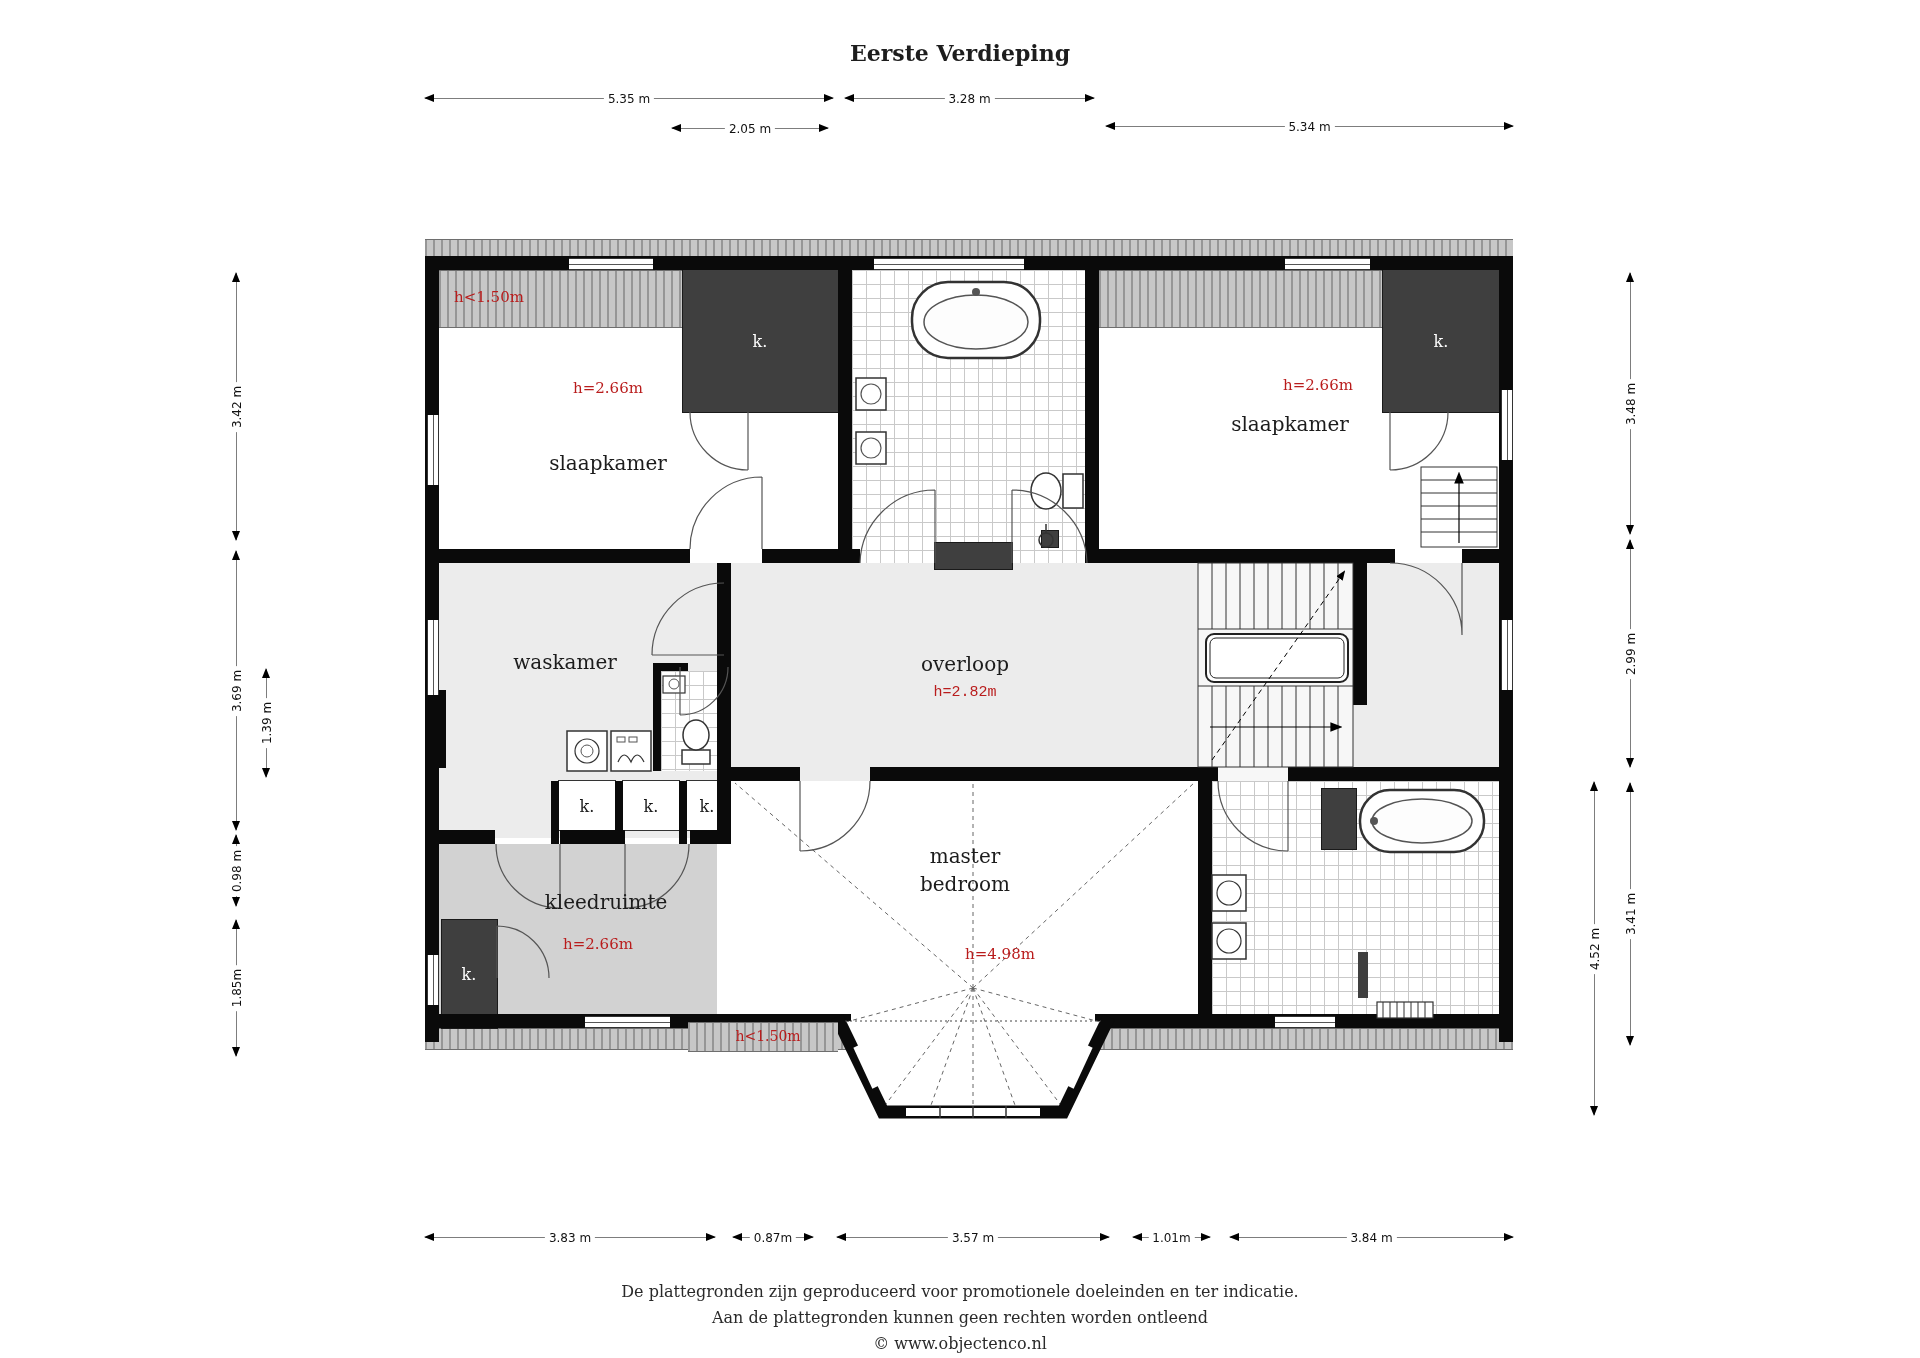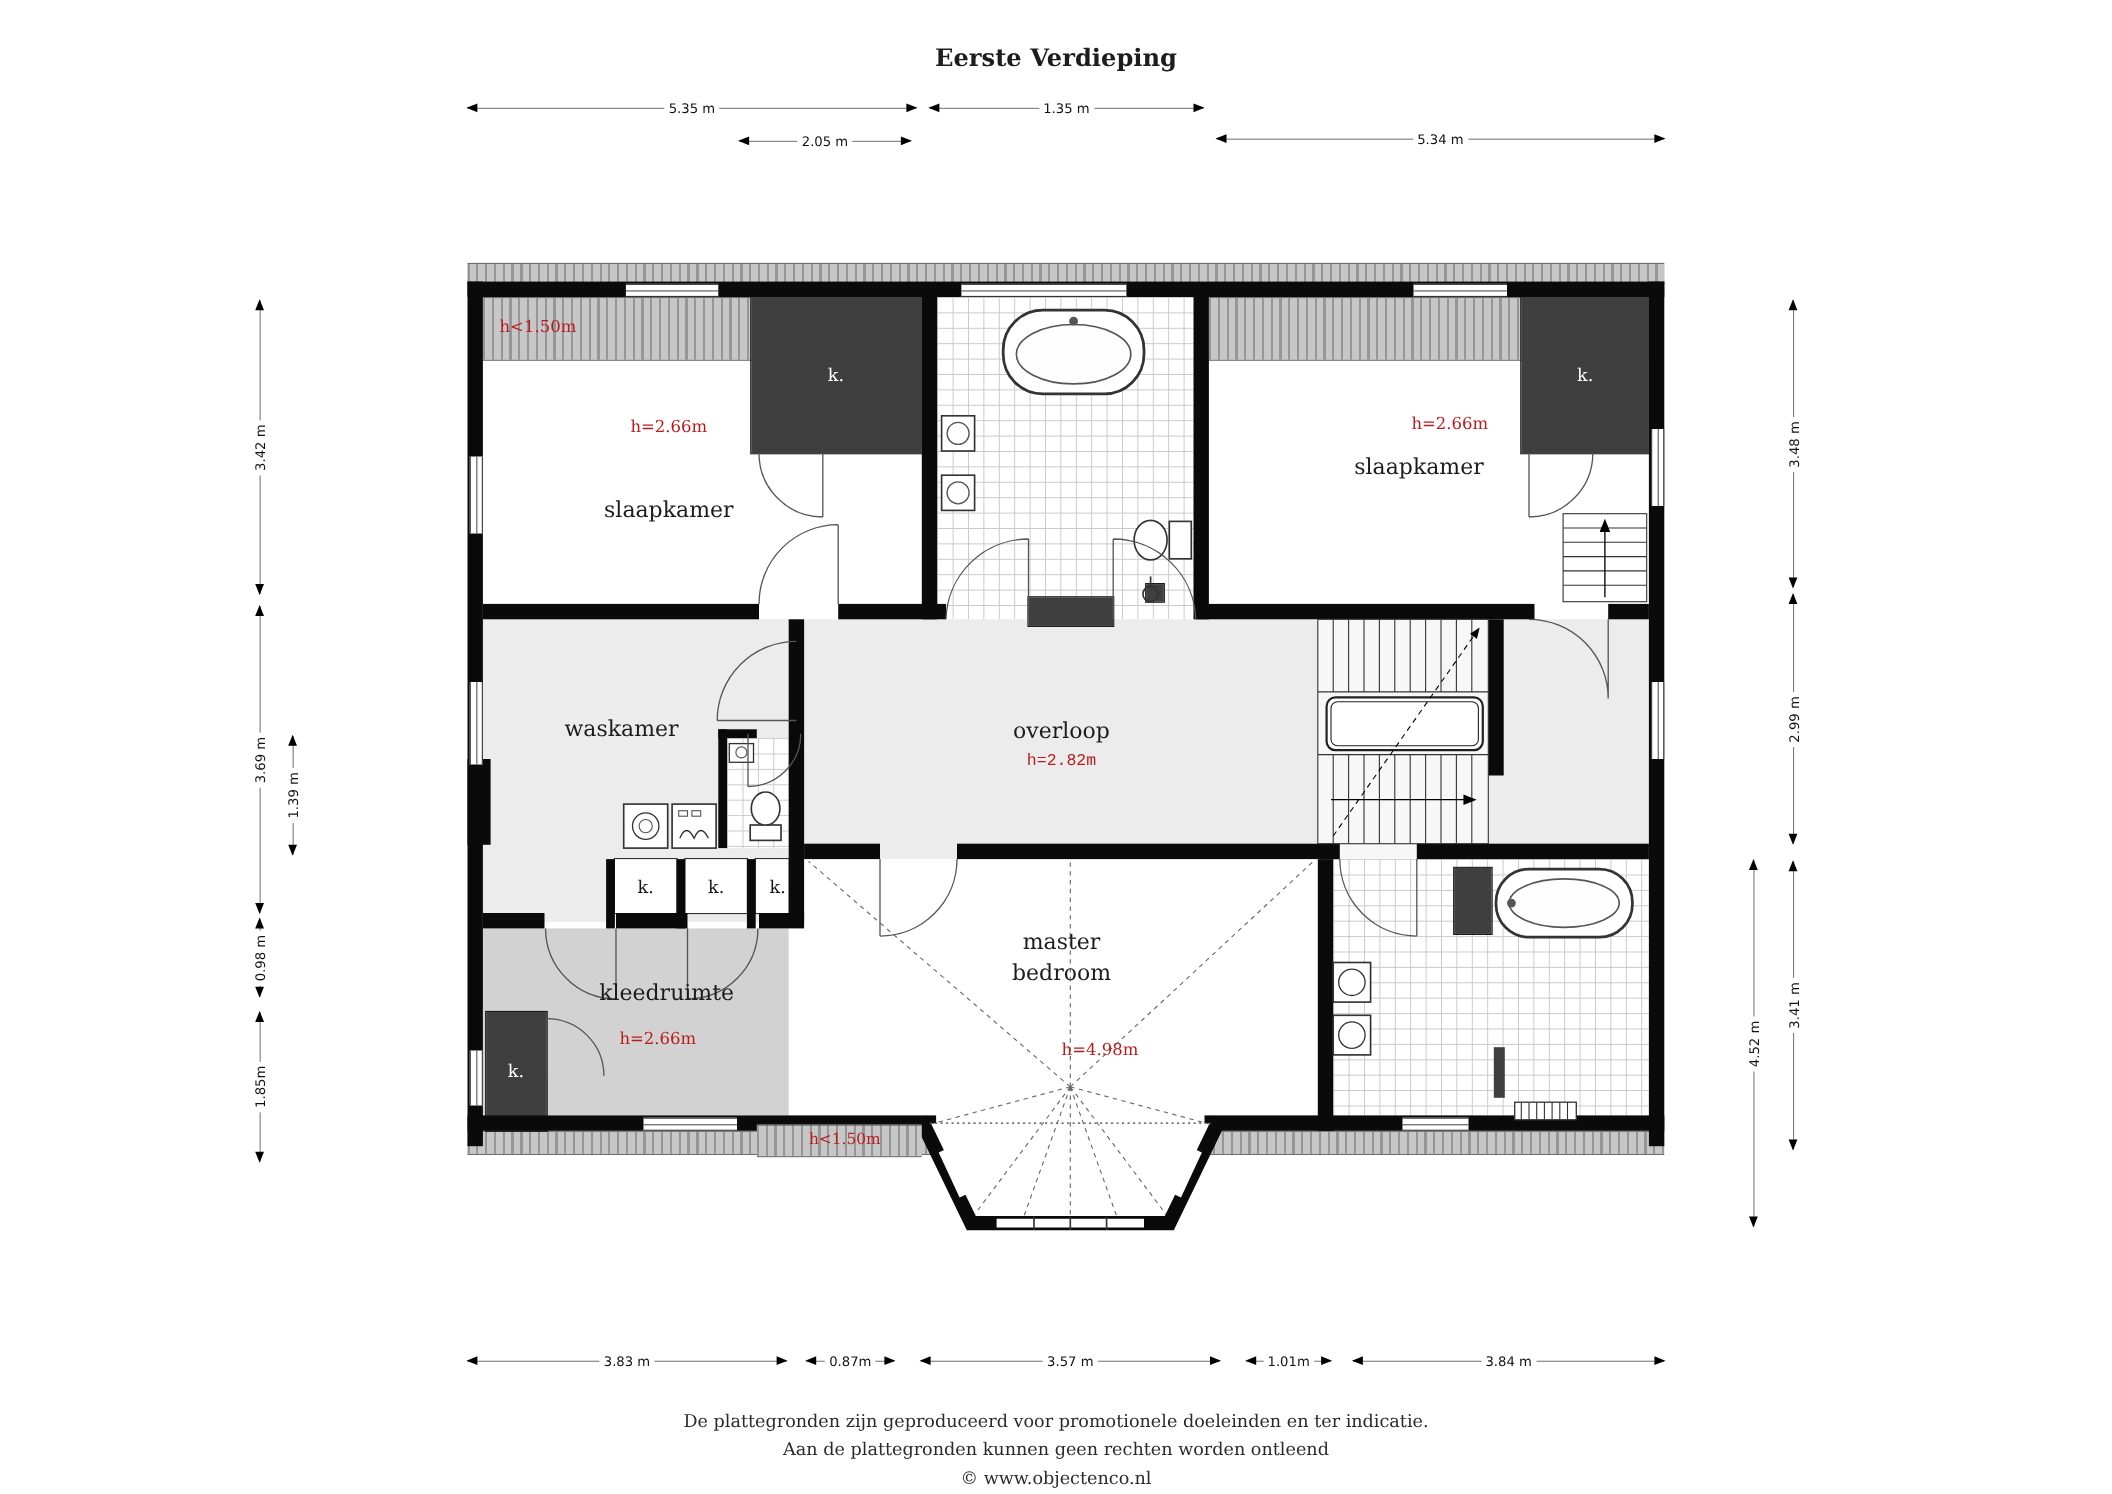--- a/index.html
+++ b/index.html
@@ -47,21 +47,21 @@
 <body>
 
 <div class="stage">
 
   <div class="title" style="top:40px;">Eerste Verdieping</div>
 
   <div class="dimh" style="left:425px;top:98px;width:408px;">
       <span class="dlbl">5.35 m</span>
     </div>
   <div class="dimh" style="left:845px;top:98px;width:249px;">
-      <span class="dlbl">1.35 m</span>
+      <span class="dlbl">3.28 m</span>
     </div>
   <div class="dimh" style="left:1106px;top:98px;width:407px;margin-top:28px;">
       <span class="dlbl">5.34 m</span>
     </div>
   <div class="dimh" style="left:672px;top:128px;width:156px;">
       <span class="dlbl">2.05 m</span>
     </div>
 
   <div class="dimh" style="left:425px;top:1237px;width:290px;">
       <span class="dlbl">3.83 m</span>

